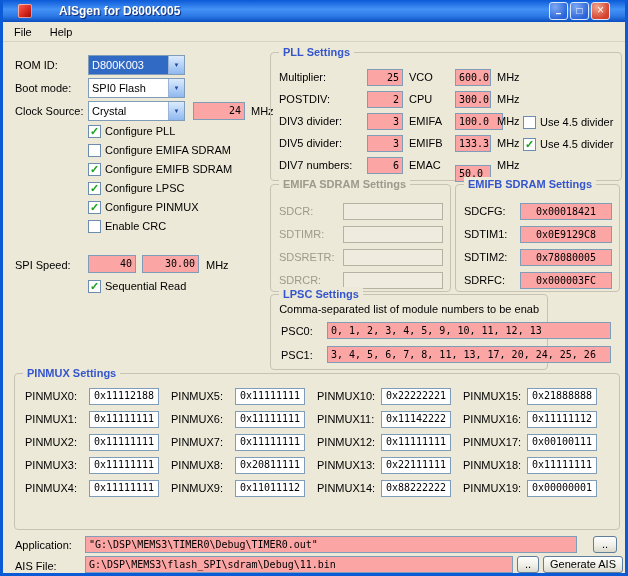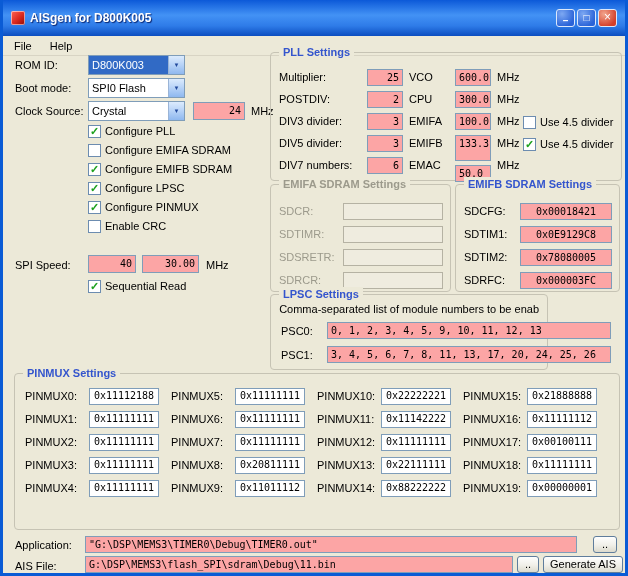--- a/index.html
+++ b/index.html
@@ -1,18 +1,18 @@
 <!DOCTYPE html>
 <html><head>
 <meta charset="utf-8">
 <style>
   html,body{margin:0;padding:0;}
   body{width:628px;height:576px;font-family:"Liberation Sans",sans-serif;font-size:11px;color:#000;background:#6b6b6b;}
   .window{position:relative;width:628px;height:576px;background:#ece9d8;border:3px solid #0a5bd5;border-top:none;box-sizing:border-box;overflow:hidden;}
-  .titlebar{position:relative;height:36px;background:linear-gradient(180deg,#0c59d8 0%,#4392f5 42%,#2e7be8 72%,#0b4ec0 100%);display:flex;align-items:center;padding:0 8px;}
+  .titlebar{position:relative;height:22px;background:linear-gradient(180deg,#0c59d8 0%,#4392f5 42%,#2e7be8 72%,#0b4ec0 100%);display:flex;align-items:center;padding:0 15px;gap:22px;}
   .appicon{width:14px;height:14px;border-radius:2px;background:linear-gradient(135deg,#ff6655 0%,#d9281e 55%,#8f0a06 100%);box-shadow:inset 0 0 0 1px rgba(255,255,255,.55);flex:0 0 auto;}
   .wtitle{color:#fff;font-weight:bold;font-size:12px;margin-left:5px;text-shadow:1px 1px 1px rgba(0,20,90,.85);white-space:nowrap;}
   .winctl{margin-left:auto;display:flex;gap:2px;}
   .wb{width:19px;height:18px;border-radius:3px;border:1px solid #dce8fb;color:#fff;font-size:10px;text-align:center;box-sizing:border-box;cursor:default;}
   .wb.bl{background:radial-gradient(circle at 30% 25%,#7da8f2,#2a63d8 75%);}
   .wb.min{line-height:22px;font-weight:bold;}
   .wb.max{line-height:15px;}
   .wb.close{background:radial-gradient(circle at 30% 25%,#f2a58d,#d33f2a 75%);line-height:15px;font-size:12px;}
   .menubar{display:flex;align-items:center;height:20px;background:#ece9d8;border-bottom:1px solid #d8d4c4;padding-left:2px;box-sizing:border-box;}
   .mitem{padding:2px 9px;}
@@ -126,31 +126,31 @@
 
       <span class="lbl" style="left:8px;top:40px;">POSTDIV:</span>
       <div class="tf r" style="left:96px;top:38px;width:36px;height:17px;">2</div>
       <span class="lbl" style="left:138px;top:40px;">CPU</span>
       <div class="tf" style="left:184px;top:38px;width:36px;height:17px;">300.0</div>
       <span class="lbl" style="left:226px;top:40px;">MHz</span>
 
       <span class="lbl" style="left:8px;top:62px;">DIV3 divider:</span>
       <div class="tf r" style="left:96px;top:60px;width:36px;height:17px;">3</div>
       <span class="lbl" style="left:138px;top:62px;">EMIFA</span>
-      <div class="tf" style="left:184px;top:60px;width:36px;height:17px;">100.0</div>
+      <div class="tf" style="left:184px;top:60px;width:48px;height:17px;">100.0</div>
       <span class="lbl" style="left:226px;top:62px;">MHz</span>
       <div class="cb" style="left:252px;top:62px;">
         <span class="cbx"></span>
         <span>Use 4.5 divider</span>
       </div>
 
       <span class="lbl" style="left:8px;top:84px;">DIV5 divider:</span>
       <div class="tf r" style="left:96px;top:82px;width:36px;height:17px;">3</div>
       <span class="lbl" style="left:138px;top:84px;">EMIFB</span>
-      <div class="tf" style="left:184px;top:82px;width:36px;height:26px;">133.3</div>
+      <div class="tf" style="left:184px;top:82px;width:36px;height:17px;">133.3</div>
       <span class="lbl" style="left:226px;top:84px;">MHz</span>
       <div class="cb" style="left:252px;top:84px;">
         <span class="cbx checked">✓</span>
         <span>Use 4.5 divider</span>
       </div>
 
       <span class="lbl" style="left:8px;top:106px;">DIV7 numbers:</span>
       <div class="tf r" style="left:96px;top:104px;width:36px;height:17px;">6</div>
       <span class="lbl" style="left:138px;top:106px;">EMAC</span>
       <div class="tf" style="left:184px;top:104px;width:36px;height:17px;margin-top:8px;">50.0</div>

